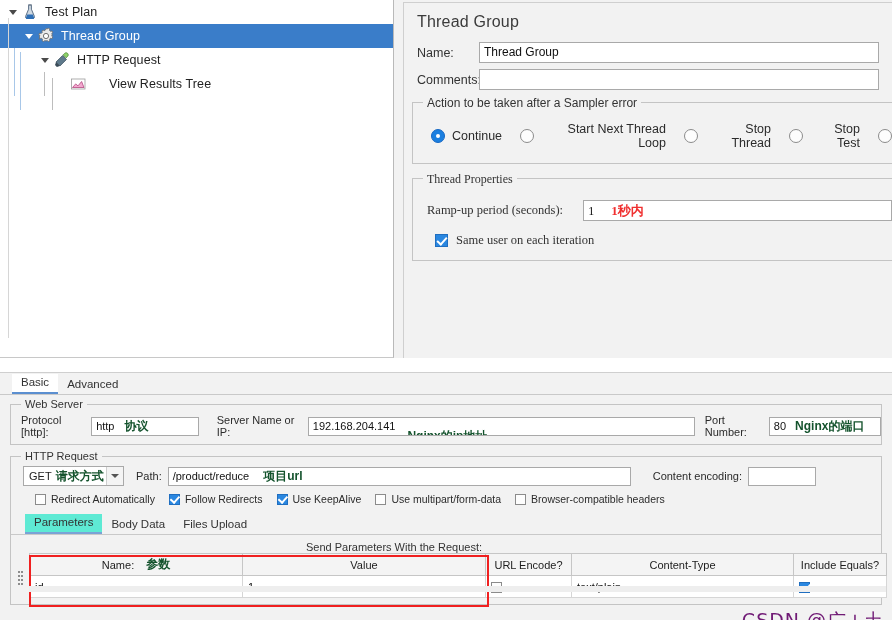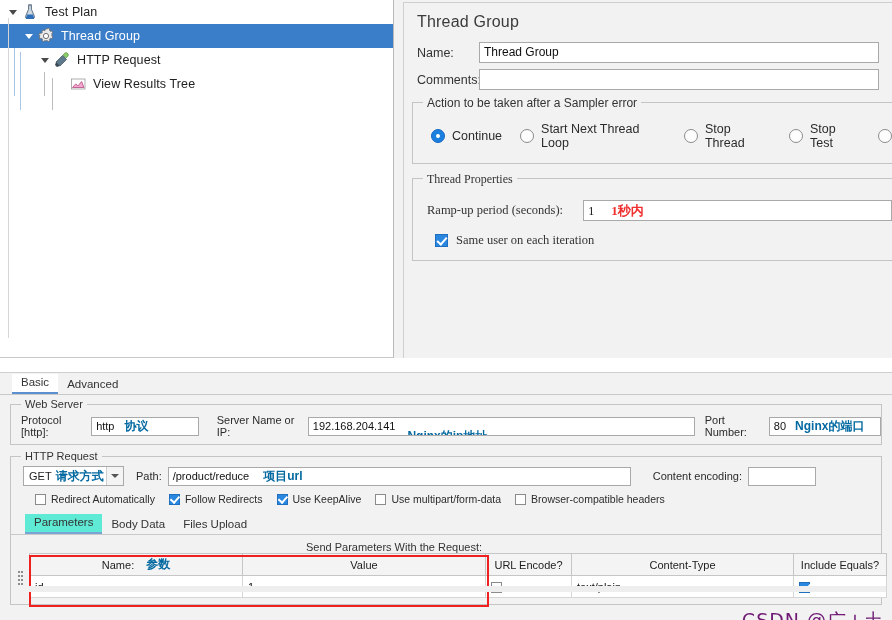--- a/index.html
+++ b/index.html
@@ -82,21 +82,21 @@
   .radio-row { display: flex; align-items: center; padding-left: 18px; gap: 7px; }
   .radio {
     width: 14px; height: 14px; border-radius: 50%;
     border: 1px solid #8b8b8b; background: #fdfdfd; flex: 0 0 14px; position: relative;
   }
   .radio.on { border-color: #1768c4; background: #1b7fe0; }
   .radio.on::after {
     content: ""; position: absolute; left: 4px; top: 4px;
     width: 4px; height: 4px; border-radius: 50%; background: #ffffff;
   }
-  .radio-lab { font-size: 12.5px; color: #2b2b2b; margin-right: 11px; }
+  .radio-lab { font-size: 12.5px; color: #2b2b2b; margin-right: 11px; text-align: right; }
 
   .chk {
     width: 13px; height: 13px; border: 1px solid #8b8b8b; background: #fdfdfd;
     flex: 0 0 13px; position: relative;
   }
   .chk.on { background: #2a87e0; border-color: #1f6ec0; }
   .chk.on::after {
     content: ""; position: absolute; left: 3px; top: 0px;
     width: 4px; height: 8px; border: solid #ffffff;
     border-width: 0 2px 2px 0; transform: rotate(42deg);
@@ -123,21 +123,21 @@
     position: absolute; top: -7px; left: 10px; background: #f2f2f2;
     padding: 0 4px; font-size: 11px; color: #333;
   }
   .irow { display: flex; align-items: center; padding-left: 10px; }
   .lab-s { font-size: 11px; color: #2b2b2b; }
   .tbox-s {
     background: #fff; border: 1px solid #a9a9a9; height: 19px; line-height: 17px;
     padding: 0 4px; font-size: 11px; color: #111; white-space: nowrap; overflow: hidden;
     display: flex; align-items: center;
   }
-  .note-s { color: #0369a1; font-size: 12px; font-weight: bold; white-space: nowrap; }
+  .note-s { color: #14532d; font-size: 12px; font-weight: bold; white-space: nowrap; }
   .combo {
     display: flex; align-items: center; background: #fff; border: 1px solid #a9a9a9;
     height: 20px; font-size: 11px;
   }
   .combo .cval { padding: 0 5px; display: flex; align-items: center; gap: 4px; }
   .combo .carrow {
     width: 17px; height: 18px; border-left: 1px solid #cfcfcf; background: #f4f4f4;
     display: flex; align-items: center; justify-content: center;
   }
   .combo .carrow i {
@@ -240,21 +240,21 @@
         <span class="tree-ico">
           <svg width="20" height="20" viewBox="0 0 20 20">
             <path d="M15.6 3.4c-.9-.9-2.2-.8-3 0l-1.4 1.5 2.9 2.9 1.5-1.4c.8-.8.9-2.1 0-3z" fill="#8fd36b" stroke="#4e8a33" stroke-width=".8"></path>
             <path d="M10.6 5.5l3.9 3.9-6.6 6.6-3.9-3.9z" fill="#5f7a8c" stroke="#3d5261" stroke-width=".8"></path>
             <path d="M4.1 12.1l3.8 3.8-3 1.1-1.9-1.9z" fill="#3a4b58"></path>
           </svg>
         </span>
         <span class="tree-label">HTTP Request</span>
       </div>
 
-      <div class="tree-row" style="padding-left:68px;">
+      <div class="tree-row" style="padding-left:68px;gap:16px;">
         <span class="guide" style="left:14px;top:0;height:24px;"></span>
         <span class="guide" style="left:44px;top:0;height:24px;background:#bdbdbd;"></span>
         <span class="tree-ico">
           <svg width="20" height="20" viewBox="0 0 20 20">
             <rect x="3.5" y="5" width="13.5" height="10" fill="#ffffff" stroke="#9b9b9b" stroke-width=".8"></rect>
             <path d="M4.5 13.5l3.2-3.6 2.3 2 3.6-4.4 2.4 6z" fill="#f3a7cf" stroke="#b3497f" stroke-width=".8"></path>
           </svg>
         </span>
         <span class="tree-label">View Results Tree</span>
       </div>

